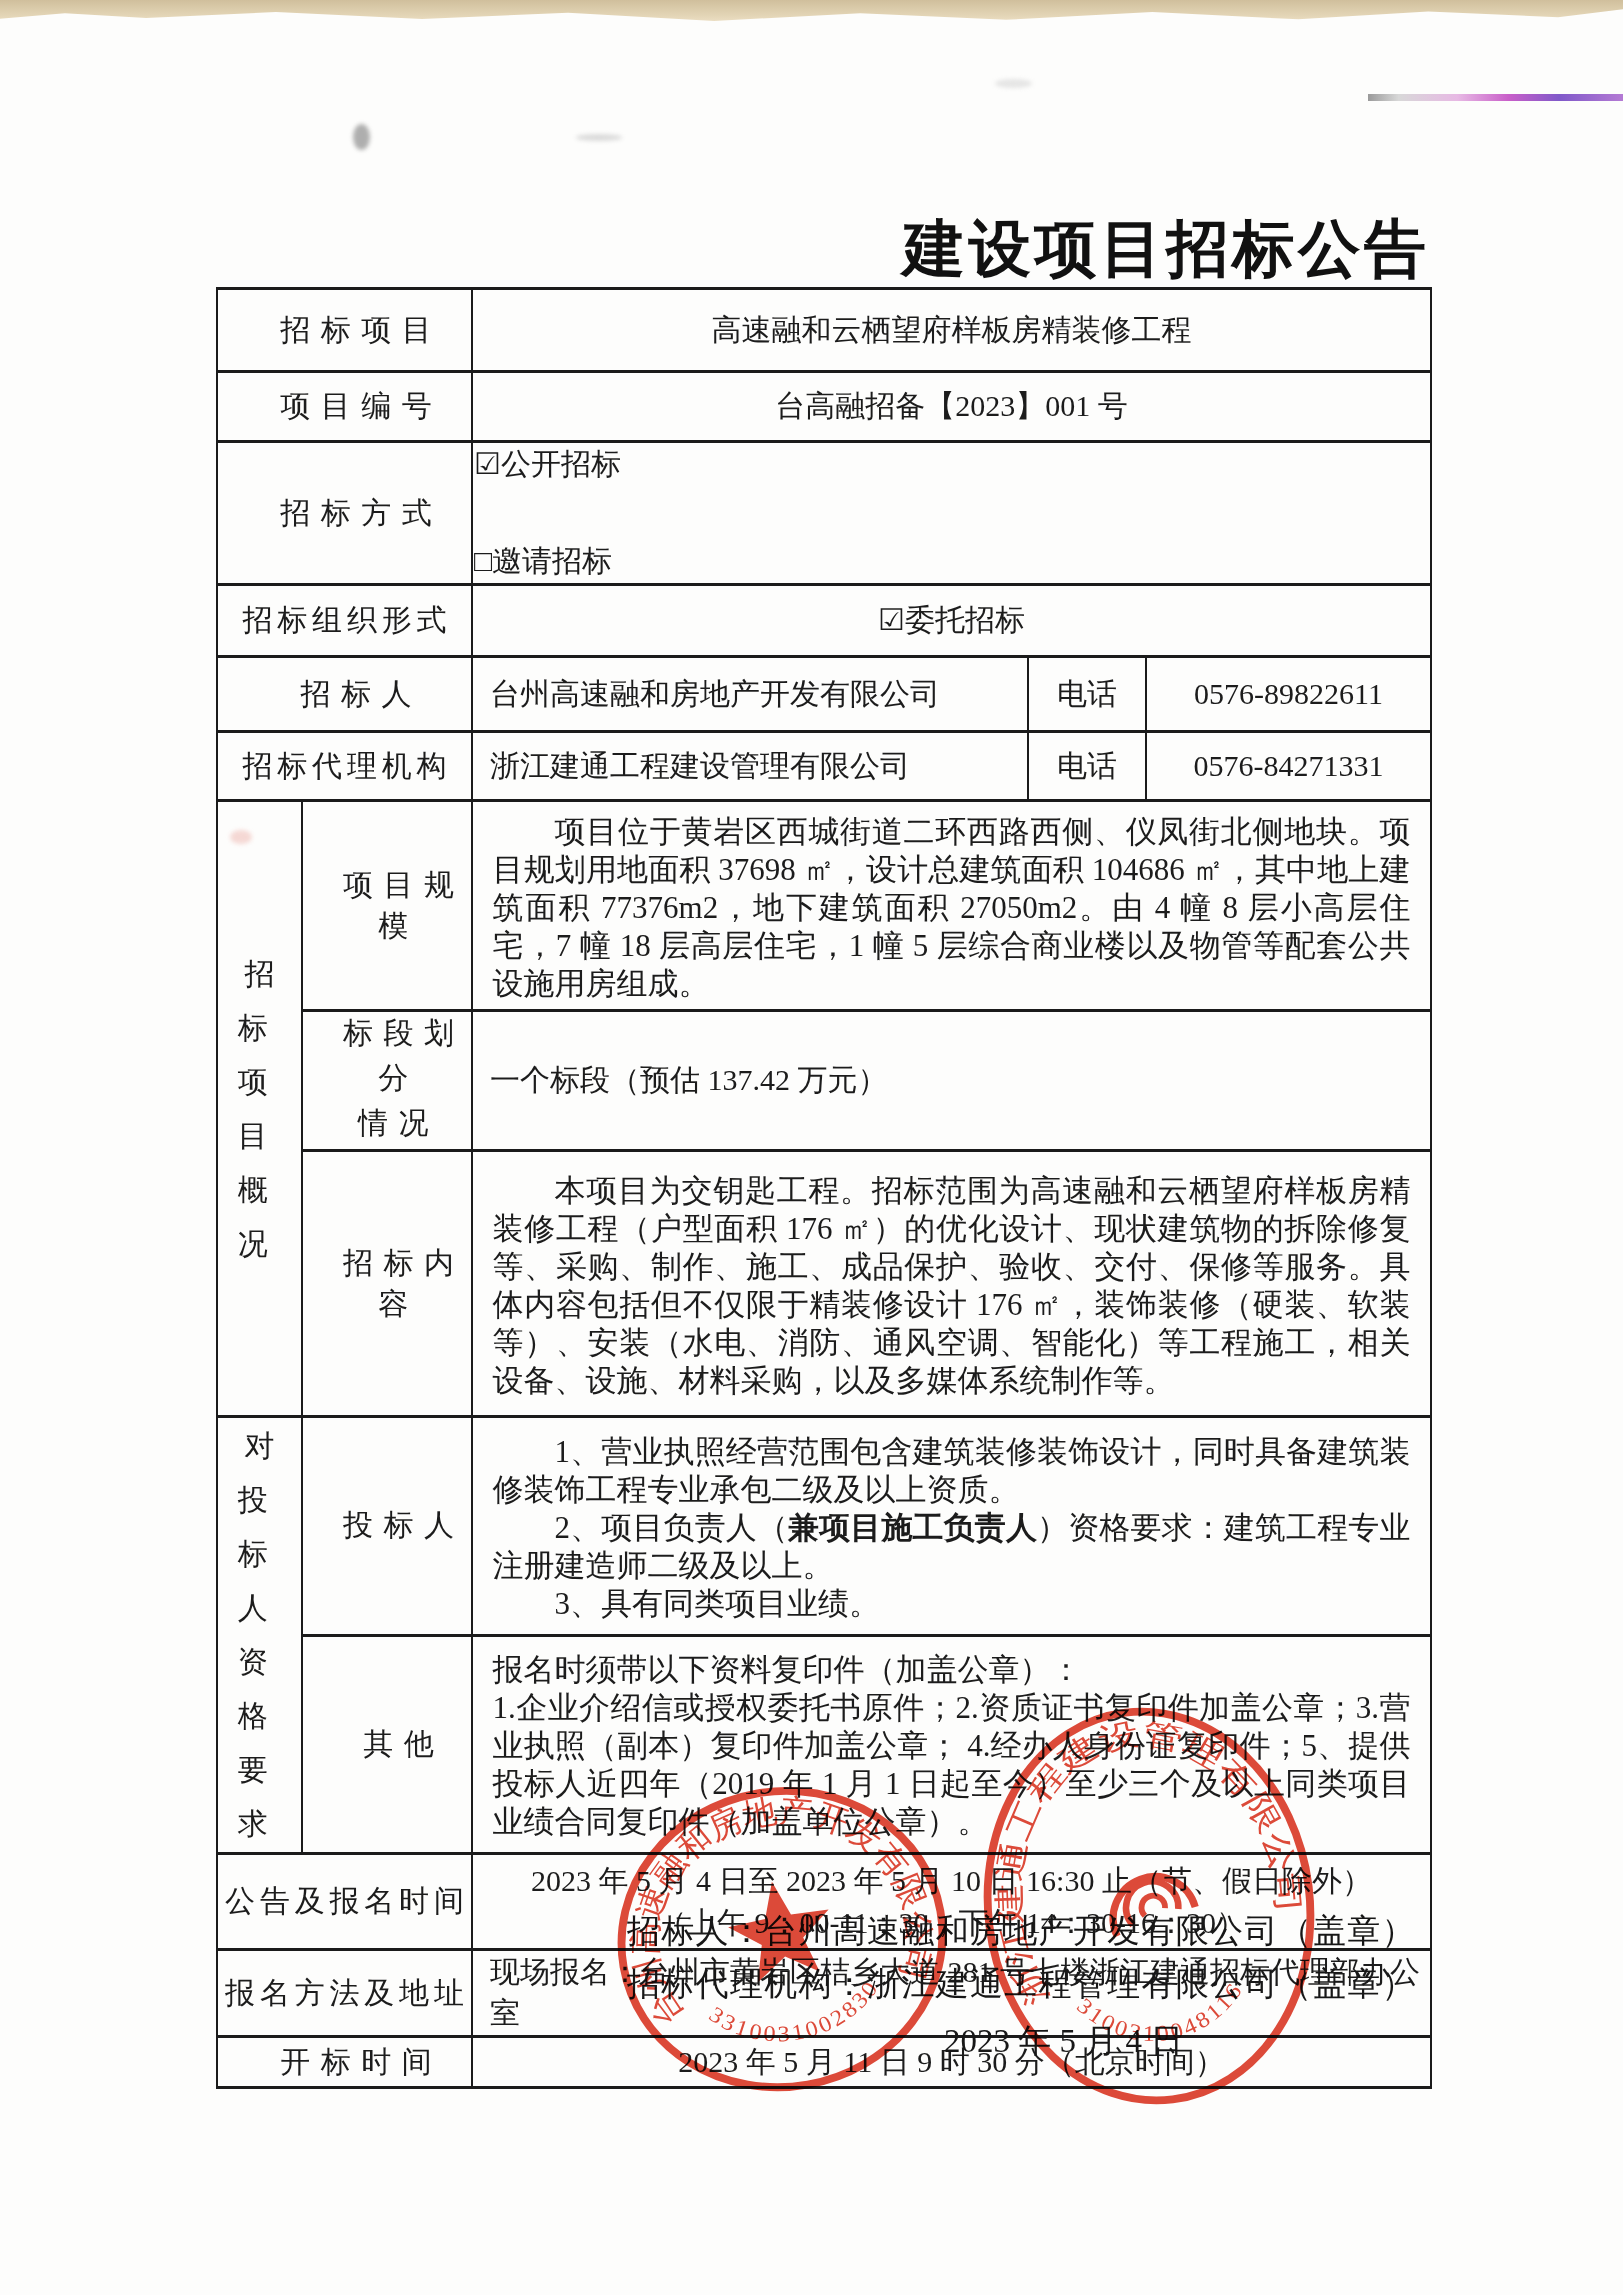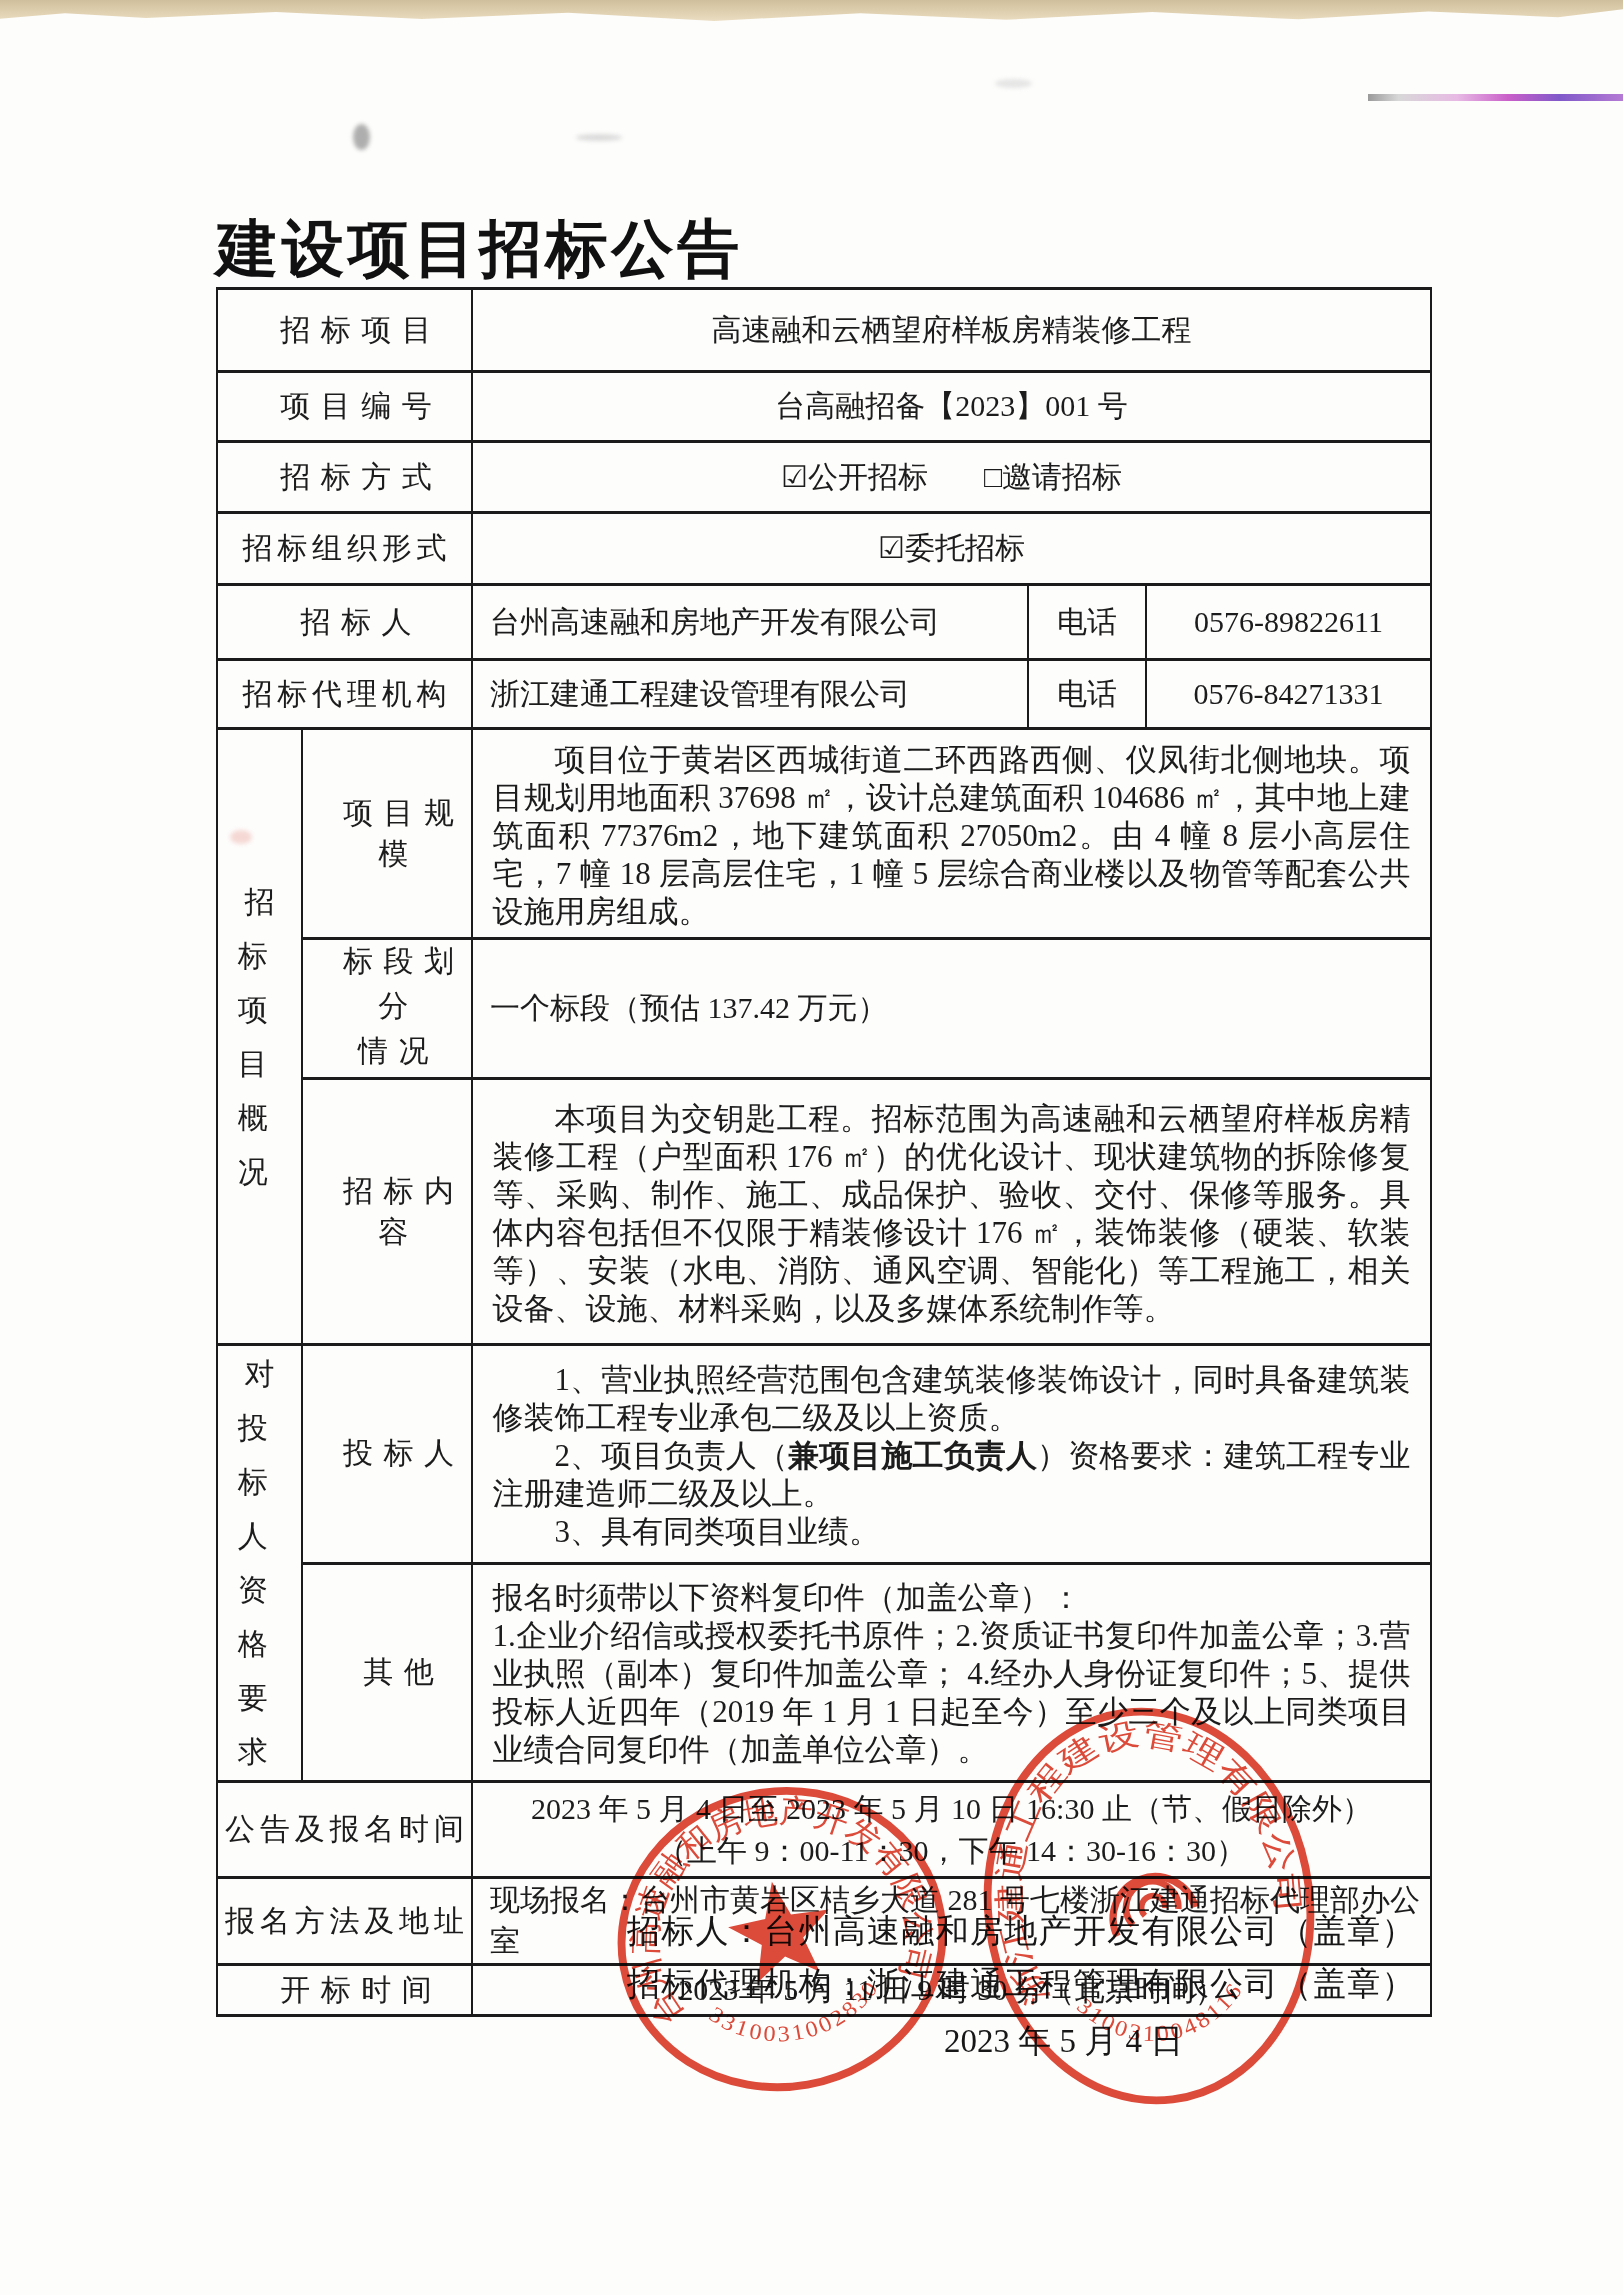--- a/index.html
+++ b/index.html
@@ -17,21 +17,21 @@
   }
   .smudge { position:absolute; border-radius:50%; filter:blur(2px); }
   .pink-streak {
     position:absolute; left:1368px; top:94px; width:255px; height:7.2px;
     background:linear-gradient(to right,#9a9a9a 0%,#d8d8d8 12%,#e7b9e4 35%,#c95fc9 55%,#8059c9 75%,#b47ad4 100%);
     filter:blur(0.7px);
   }
   
   .title {
     position:absolute; left:216px; top:207px; width:1214px;
-    text-align:left; font-size:62px; font-weight:bold;
+    text-align:right; font-size:62px; font-weight:bold;
     letter-spacing:3.9px; color:#111;
   }
   
   table.doc {
     position:absolute; left:216px; top:287px; width:1214px;
     border-collapse:collapse; table-layout:fixed;
     background:transparent;
   }
   table.doc td {
     border:2.6px solid #1b1b1b;
@@ -41,21 +41,21 @@
   }
   .lbl  { text-align:center; letter-spacing:0.35em; text-indent:0.35em;padding-left:24px; }
   .lbl-sm { text-align:center; letter-spacing:0.16em; text-indent:0.16em; }
   .vlab {
     text-align:center; letter-spacing:0.45em; text-indent:0.45em;
     white-space:pre-line; line-height:1.8; font-size:30px;
   }
   .wrap2 { white-space:pre-line; line-height:1.5;font-family:Liberation Mono, monospace; }
   .center { text-align:center;margin-left:12px; }
   .val-left { text-align:left; padding-left:17px; }
-  .chk-row { display:flex; justify-content:center; gap:56px; }
+  .chk-row { display:flex; justify-content:center; gap:56px;flex-direction:column; }
   .para-cell { padding:10.5px 19.6px 6.5px 19.6px; vertical-align:top; }
   p.para { margin:0; font-size:31px; line-height:38px; text-align:justify; }
   .indent { text-indent:2em; }
   .two-line { line-height:42px; text-align:center; font-size:30px; }
   
   .footer-line { position:absolute; left:627px; font-size:33px; color:#171717; letter-spacing:1.3px; }
   .footer-date { position:absolute; left:913px; width:301px; text-align:center; font-size:33px; color:#171717; }
   
   .seal { position:absolute; mix-blend-mode:multiply; opacity:0.92; }
   .seal text { font-family:"Liberation Serif","DejaVu Serif",serif; }

